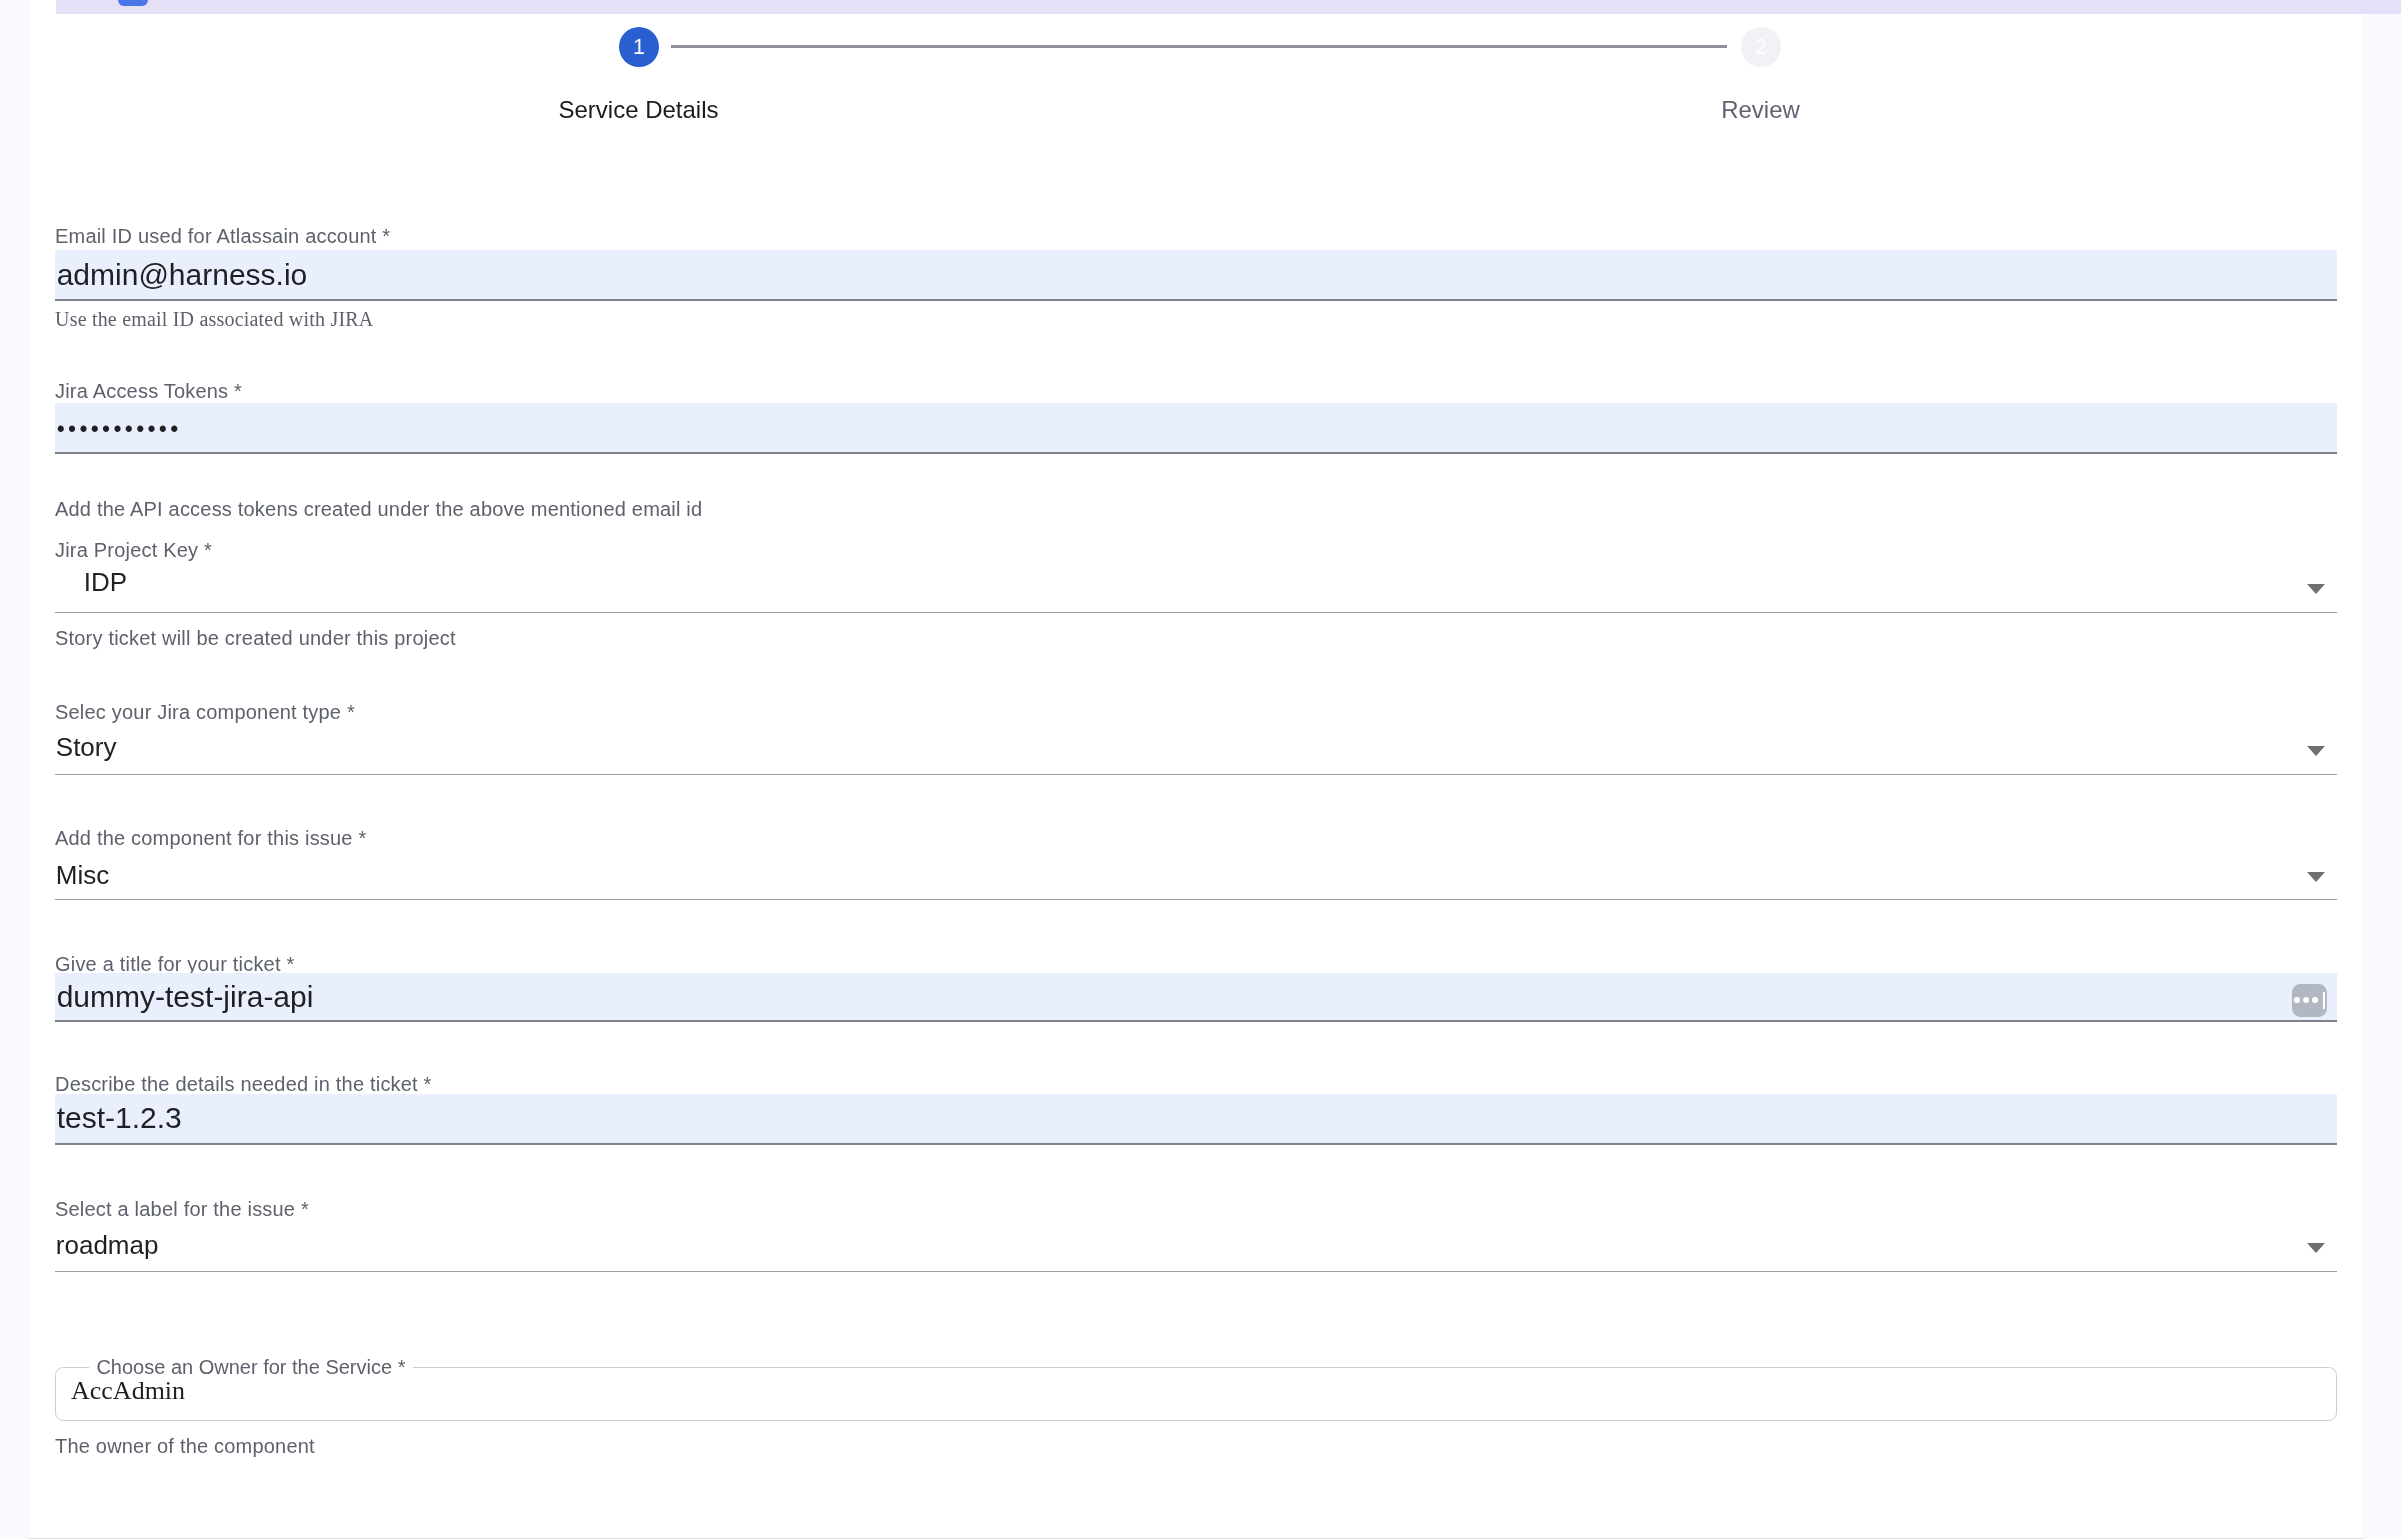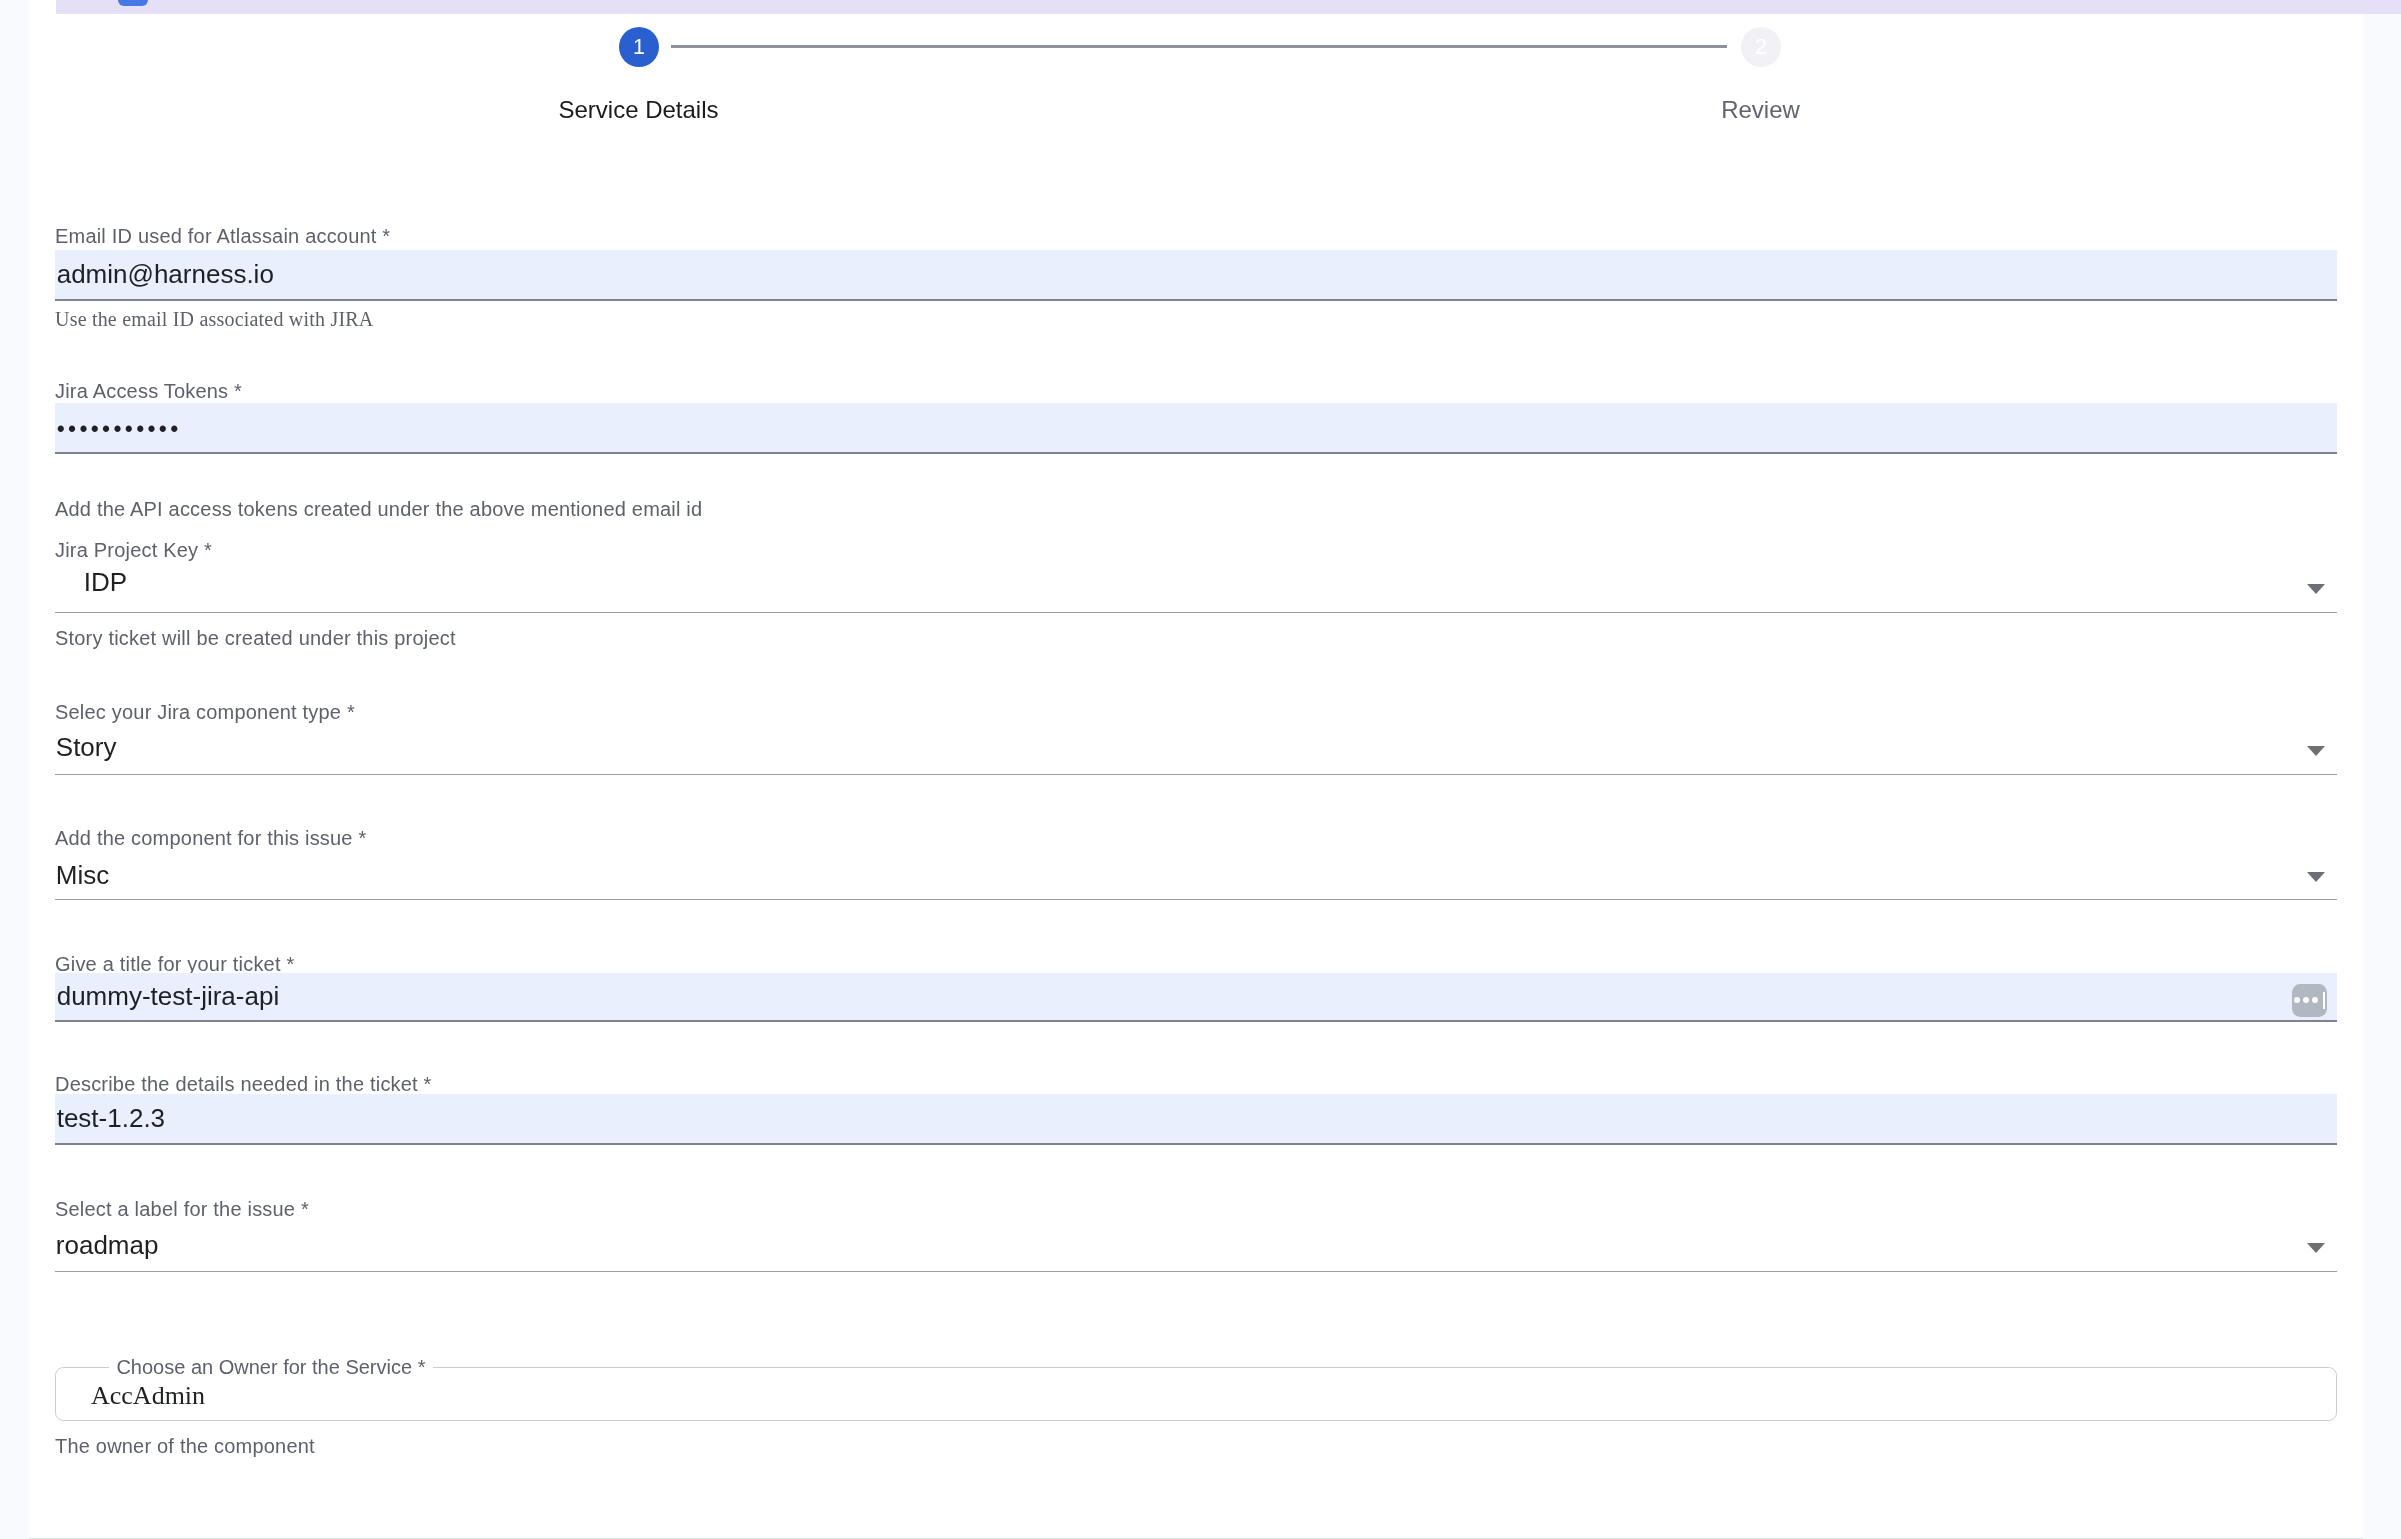--- a/index.html
+++ b/index.html
@@ -45,21 +45,21 @@
   
   .field { position:absolute; left:55px; width:2282px; }
   .f-label { position:absolute; left:0; top:0; font-size:20px; color:#5d616c; letter-spacing:0.2px; }
   .f-helper { position:absolute; left:0; font-size:20px; color:#5d616c; letter-spacing:0.2px; }
 
   .f-box {
     position:absolute; left:0; width:2282px; height:51px;
     background:#e9effc; border-bottom:2.5px solid #7f838d;
     display:flex; align-items:center;
   }
-  .f-box .value { font-size:26px; color:#1e2024; padding-left:1.7px; }
+  .f-box .value { font-size:30px; color:#1e2024; padding-left:1.7px; }
   .f-box .value.dots { font-size:23px; letter-spacing:3.3px; padding-top:3.3px; }
 
   .f-select {
     position:absolute; left:0; width:2282px; height:51px;
     border-bottom:1.7px solid #9b9da2; cursor:pointer;
   }
   .f-select .value { position:absolute; left:0.8px; font-size:26px; color:#1e2024; }
   .caret {
     position:absolute; right:12.4px; width:0; height:0;
     border-left:9px solid transparent; border-right:9px solid transparent;
@@ -70,21 +70,21 @@
     position:absolute; right:10px; top:10.8px; width:35px; height:33px;
     background:#b2b8c2; border-radius:8.3px;
     display:flex; align-items:center; justify-content:center; gap:3.3px; cursor:pointer;
   }
   .ellipsis-btn .dot { width:5.8px; height:5.8px; border-radius:50%; background:#ffffff; }
   .ellipsis-btn .bar { width:2.5px; height:16.5px; background:#ffffff; margin-left:1.7px; }
 
   fieldset.owner {
     position:absolute; left:0; top:0; width:2282px; height:65px;
     border:1.7px solid #c9ccd1; border-radius:8.3px;
-    display:flex; align-items:center; padding-left:35px;
+    display:flex; align-items:flex-start; padding-left:15px;
   }
   fieldset.owner legend {
     margin-left:18px; padding:0 7.4px; font-size:20px; color:#5d616c;
   }
   fieldset.owner .value { font-size:26px; color:#1e2024; position:relative; top:-3.3px;font-family:Liberation Serif, serif; }
 </style>
 </head>
 <body>
 
 <div class="canvas">

